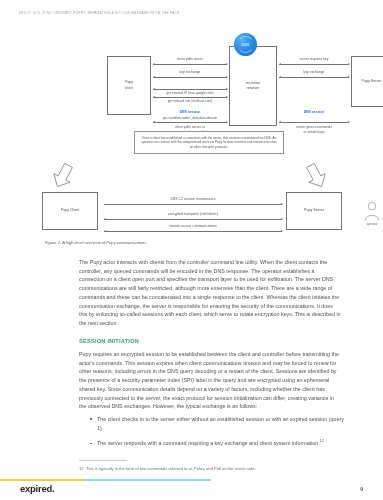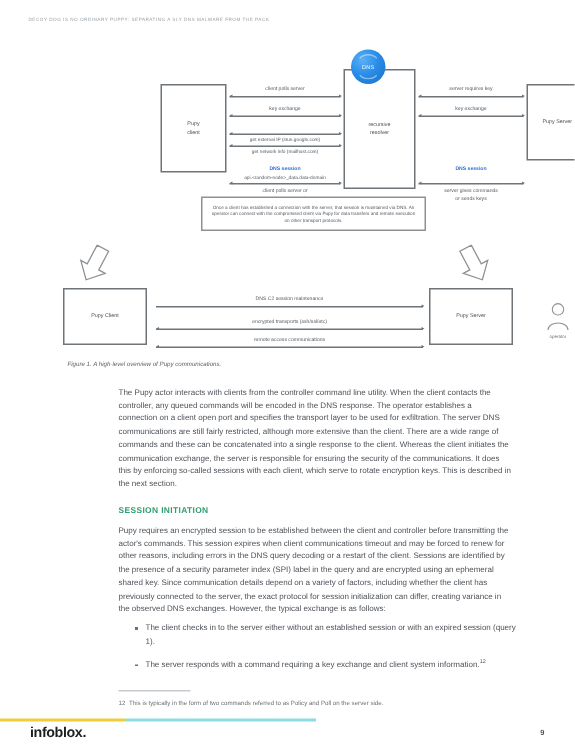--- a/index.html
+++ b/index.html
@@ -256,16 +256,16 @@
     <li><span>The client checks in to the server either without an established session or with an expired session (query 1).</span></li>
     <li><span>The server responds with a command requiring a key exchange and client system information.</span><sup>12</sup></li>
   </ul>
 
   <div class="fn-rule"></div>
   <div class="footnote">
     <span class="num">12</span><span>This is typically in the form of two commands referred to as Policy and Poll on the server side.</span>
   </div>
 
   <div class="footer-rule"></div>
-  <div class="brand"><span>infoblox</span><span class="dot">.</span></div>
+  <div class="brand"><span>expired</span><span class="dot">.</span></div>
   <div class="page-num">9</div>
 
 </div>
 
 </body></html>

